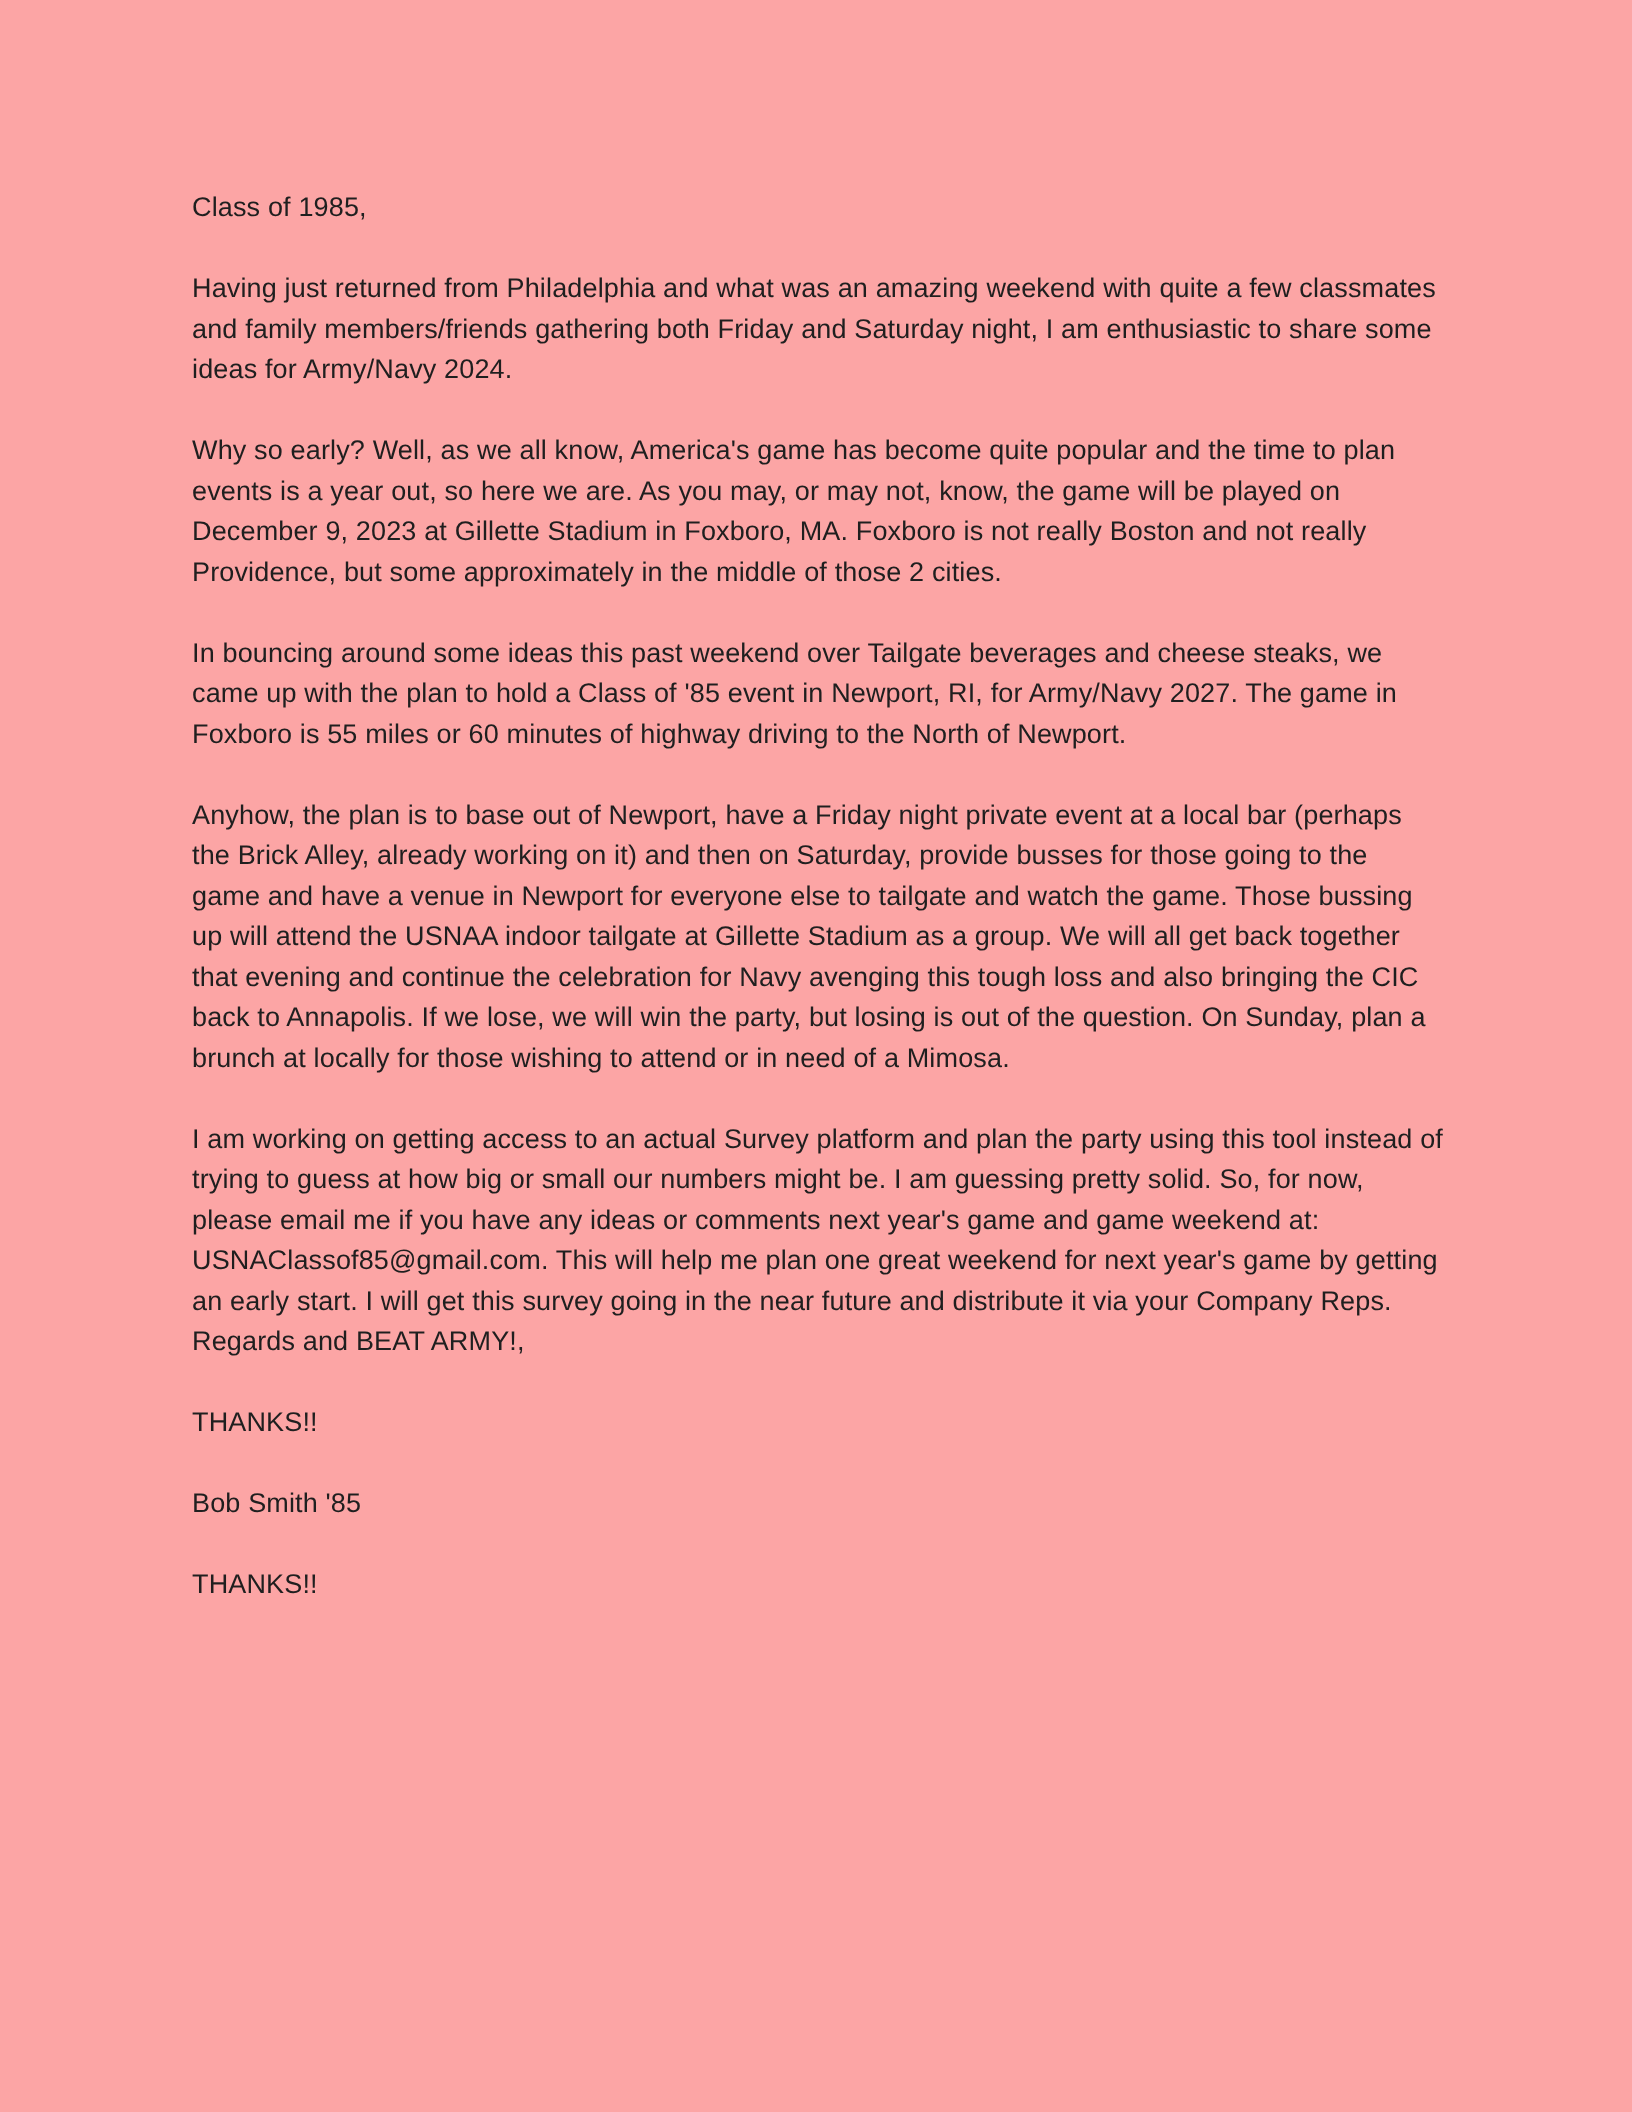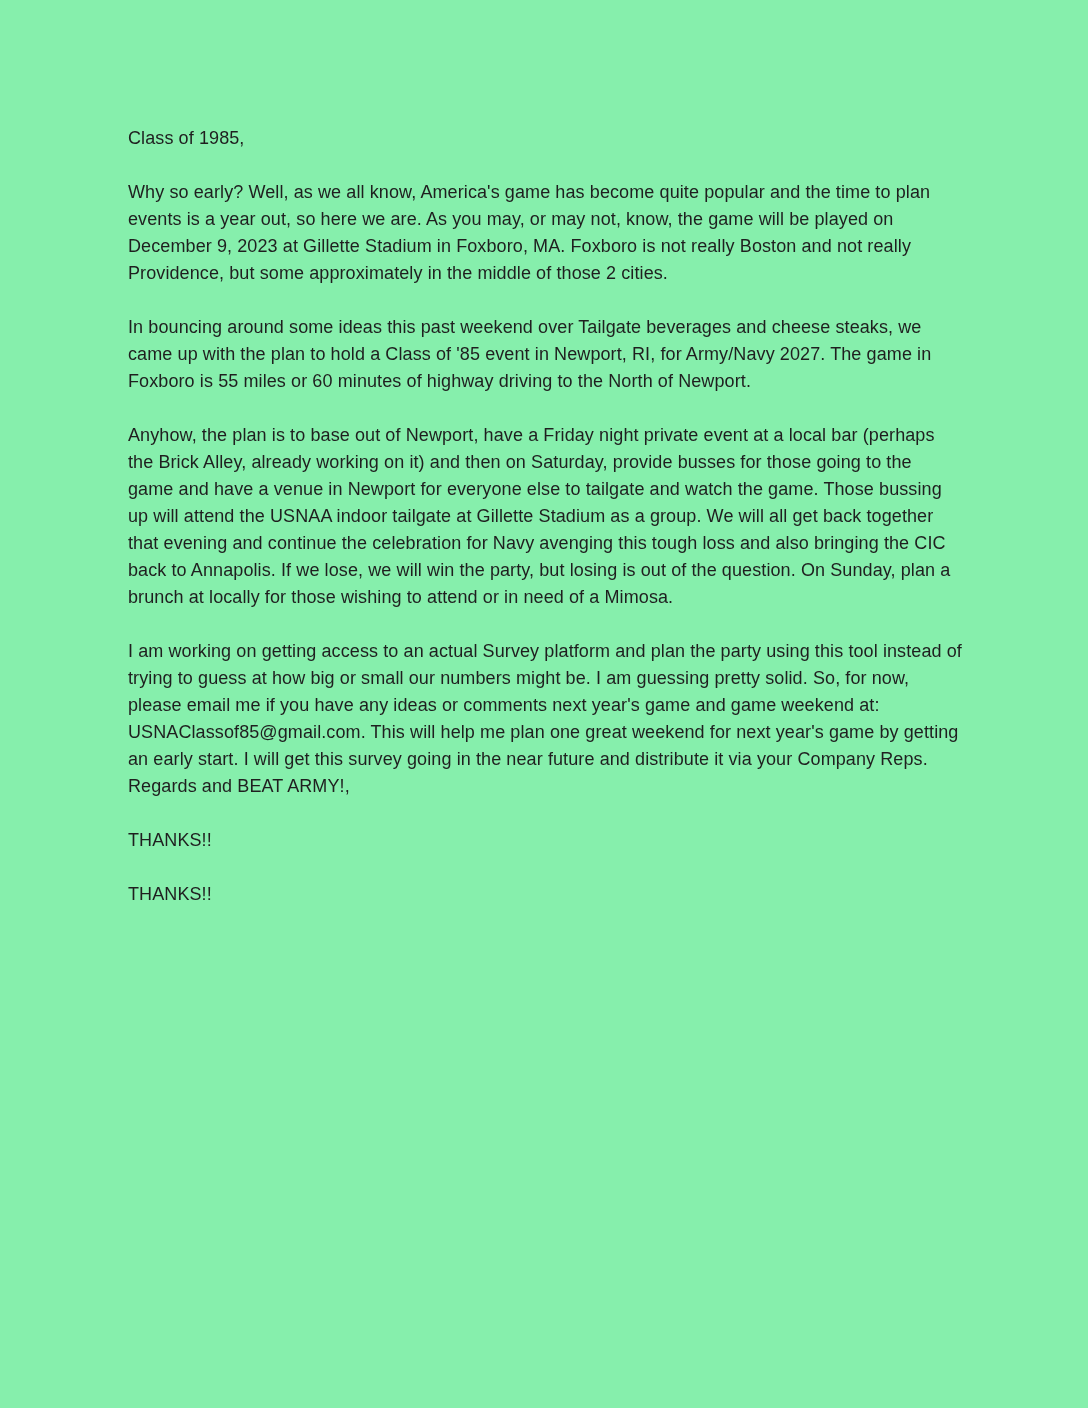--- a/index.html
+++ b/index.html
@@ -12,21 +12,21 @@
     height: 1408px;
     position: relative;
     font-family: "Liberation Sans", "DejaVu Sans", sans-serif;
   }
   .page {
     position: absolute;
     top: 0;
     left: 0;
     width: 1088px;
     height: 1408px;
-    background: #86efac;
+    background: #fca5a5;
     box-sizing: border-box;
     padding: 125px 128px 0 128px;
   }
   .letter-body {
     width: 834px;
     color: #1f1f1f;
     font-size: 18px;
     line-height: 27px;
     letter-spacing: 0.1px;
   }
@@ -34,20 +34,22 @@
     margin: 0 0 27px 0;
     white-space: pre-wrap;
   }
 </style>
 </head>
 <body>
 
 <div class="page">
   <div class="letter-body">
     <p>Class of 1985,</p>
+    <p>Having just returned from Philadelphia and what was an amazing weekend with quite a few classmates and family members/friends gathering both Friday and Saturday night, I am enthusiastic to share some ideas for Army/Navy 2024.</p>
     <p>Why so early? Well, as we all know, America's game has become quite popular and the time to plan events is a year out, so here we are. As you may, or may not, know, the game will be played on December 9, 2023 at Gillette Stadium in Foxboro, MA. Foxboro is not really Boston and not really Providence, but some approximately in the middle of those 2 cities.</p>
     <p>In bouncing around some ideas this past weekend over Tailgate beverages and cheese steaks, we came up with the plan to hold a Class of '85 event in Newport, RI, for Army/Navy 2027. The game in Foxboro is 55 miles or 60 minutes of highway driving to the North of Newport.</p>
     <p>Anyhow, the plan is to base out of Newport, have a Friday night private event at a local bar (perhaps the Brick Alley, already working on it) and then on Saturday, provide busses for those going to the game and have a venue in Newport for everyone else to tailgate and watch the game. Those bussing up will attend the USNAA indoor tailgate at Gillette Stadium as a group. We will all get back together that evening and continue the celebration for Navy avenging this tough loss and also bringing the CIC back to Annapolis. If we lose, we will win the party, but losing is out of the question. On Sunday, plan a brunch at locally for those wishing to attend or in need of a Mimosa.</p>
     <p>I am working on getting access to an actual Survey platform and plan the party using this tool instead of trying to guess at how big or small our numbers might be. I am guessing pretty solid. So, for now, please email me if you have any ideas or comments next year's game and game weekend at: USNAClassof85@gmail.com. This will help me plan one great weekend for next year's game by getting an early start. I will get this survey going in the near future and distribute it via your Company Reps. Regards and BEAT ARMY!,</p>
     <p>THANKS!!</p>
+    <p>Bob Smith '85</p>
     <p>THANKS!!</p>
   </div>
 </div>
 
 </body></html>

